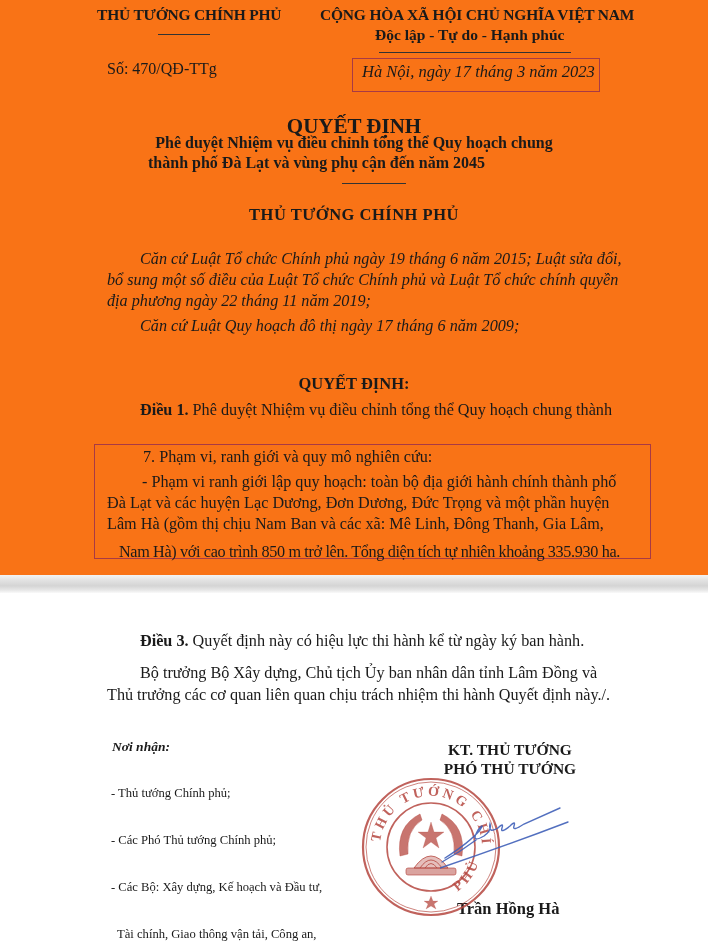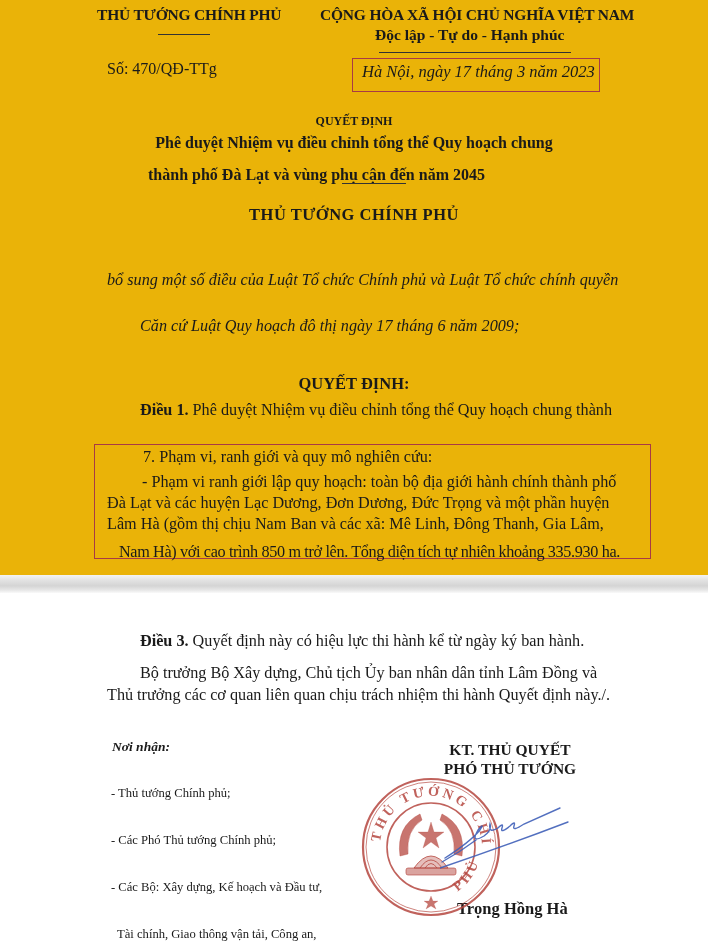--- a/index.html
+++ b/index.html
@@ -4,21 +4,21 @@
 <style>
   * { box-sizing: border-box; margin: 0; padding: 0; }
   html, body { width: 708px; height: 950px; background: #ffffff; overflow: hidden; }
   body { position: relative; font-family: "Liberation Serif", "DejaVu Serif", serif; color: #1a1a1a; }
 
   .abs { position: absolute; white-space: nowrap; }
   .b { font-weight: bold; }
   .i { font-style: italic; }
   .c { text-align: center; }
 
-  .page-top { position: absolute; left: 0; top: 0; width: 708px; height: 575px; background: #eab308; }
+  .page-top { position: absolute; left: 0; top: 0; width: 708px; height: 575px; background: #f97316; }
   .page-bottom { position: absolute; left: 0; top: 593px; width: 596px; height: 357px; background: #ffffff; }
   .sep-band {
     position: absolute; left: 0; top: 575px; width: 708px; height: 18px;
     background: linear-gradient(to bottom, #f4f4f4 0%, #e2e2e2 30%, #d4d4d4 60%, #e8e8e8 85%, #fafafa 100%);
   }
 
   .hdr-left { font-size: 15.5px; font-weight: bold; letter-spacing: -0.2px; }
   .hdr-right { font-size: 15.5px; font-weight: bold; letter-spacing: -0.2px; }
   .rule { position: absolute; height: 1.3px; background: #333; }
 
@@ -40,28 +40,30 @@
   <div class="rule" style="left:158px; top:34px; width:52px;"></div>
   <div class="abs" style="left:107px; top:60px; font-size:16px;">Số: 470/QĐ-TTg</div>
 
   <div class="abs hdr-right" style="left:320px; top:6px;">CỘNG HÒA XÃ HỘI CHỦ NGHĨA VIỆT NAM</div>
   <div class="abs b" style="left:375px; top:26px; font-size:15.5px;">Độc lập - Tự do - Hạnh phúc</div>
   <div class="rule" style="left:379px; top:52px; width:192px;"></div>
 
   <div class="red-box" style="left:352px; top:58px; width:248px; height:34px;"></div>
   <div class="abs i" style="left:362px; top:62px; font-size:16.5px;">Hà Nội, ngày 17 tháng 3 năm 2023</div>
 
-  <div class="abs b c" style="left:0; width:708px; top:114px; font-size:12px;">QUYẾT ĐỊNH</div>
+  <div class="abs b c" style="left:0; width:708px; top:114px; font-size:21px;">QUYẾT ĐỊNH</div>
   <div class="abs b c" style="left:0; width:708px; top:134px; font-size:16px;">Phê duyệt Nhiệm vụ điều chỉnh tổng thể Quy hoạch chung</div>
-  <div class="abs b c" style="left:0; width:633px; top:154px; font-size:16px;margin-top:12px;">thành phố Đà Lạt và vùng phụ cận đến năm 2045</div>
+  <div class="abs b c" style="left:0; width:633px; top:154px; font-size:16px;">thành phố Đà Lạt và vùng phụ cận đến năm 2045</div>
   <div class="rule" style="left:342px; top:183px; width:64px;"></div>
 
   <div class="abs b c" style="left:0; width:708px; top:205px; font-size:16.5px; letter-spacing:0.5px;">THỦ TƯỚNG CHÍNH PHỦ</div>
 
+  <div class="abs i body-text" style="left:140px; top:248px;">Căn cứ Luật Tổ chức Chính phủ ngày 19 tháng 6 năm 2015; Luật sửa đổi,</div>
   <div class="abs i body-text" style="left:107px; top:269px;">bổ sung một số điều của Luật Tổ chức Chính phủ và Luật Tổ chức chính quyền</div>
+  <div class="abs i body-text" style="left:107px; top:290px;">địa phương ngày 22 tháng 11 năm 2019;</div>
   <div class="abs i body-text" style="left:140px; top:315px;">Căn cứ Luật Quy hoạch đô thị ngày 17 tháng 6 năm 2009;</div>
 
   <div class="abs b c" style="left:0; width:708px; top:374px; font-size:16.5px;">QUYẾT ĐỊNH:</div>
 
   <div class="abs body-text" style="left:140px; top:399px;"><span class="b">Điều 1.</span><span> Phê duyệt Nhiệm vụ điều chỉnh tổng thể Quy hoạch chung thành</span></div>
 
   <div class="red-box" style="left:94px; top:444px; width:557px; height:115px;"></div>
   <div class="abs body-text" style="left:143px; top:446px;">7. Phạm vi, ranh giới và quy mô nghiên cứu:</div>
   <div class="abs body-text" style="left:142px; top:471px;">- Phạm vi ranh giới lập quy hoạch: toàn bộ địa giới hành chính thành phố</div>
   <div class="abs body-text" style="left:107px; top:492px;">Đà Lạt và các huyện Lạc Dương, Đơn Dương, Đức Trọng và một phần huyện</div>
@@ -85,24 +87,24 @@
     
     
     
     
     
     
     
     
   </div>
 
-  <div class="abs sign-title c" style="left:430px; width:160px; top:148px;">KT. THỦ QUYẾT</div>
+  <div class="abs sign-title c" style="left:430px; width:160px; top:148px;">KT. THỦ TƯỚNG</div>
   <div class="abs sign-title c" style="left:430px; width:160px; top:167px;">PHÓ THỦ TƯỚNG</div>
 
-  <div class="abs b" style="left:457px; top:306px; font-size:16.5px;">Trọng Hồng Hà</div>
+  <div class="abs b" style="left:457px; top:306px; font-size:16.5px;">Trần Hồng Hà</div>
 </div>
 
 <svg class="stamp" viewBox="0 0 142 142">
   <defs>
     <path id="stampArc" d="M 20 71 A 51 51 0 1 1 122 71" fill="none"></path>
     <path id="stampArcB" d="M 22 74 A 49 49 0 0 0 120 74" fill="none"></path>
   </defs>
   <g fill="none" stroke="#b5473f" stroke-opacity="0.85">
     <circle cx="71" cy="71" r="68" stroke-width="2.2"></circle>
     <circle cx="71" cy="71" r="65" stroke-width="0.8"></circle>

